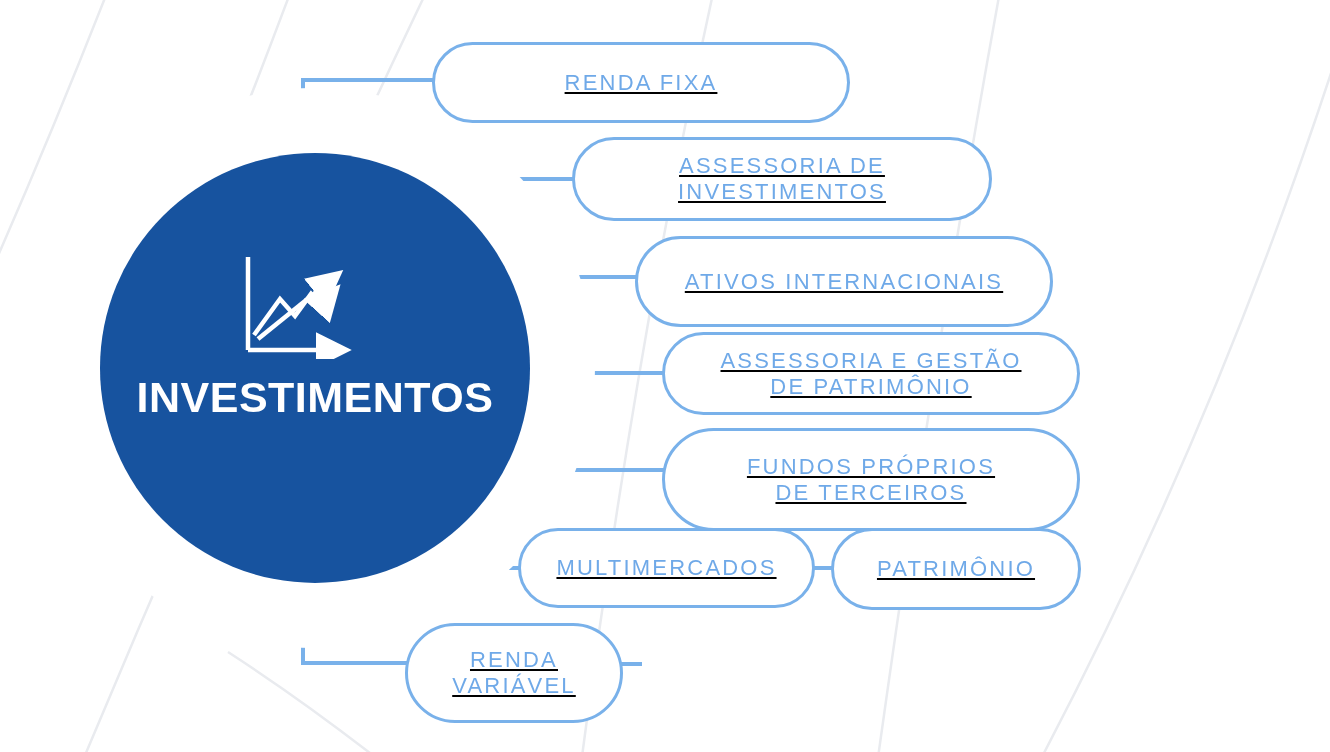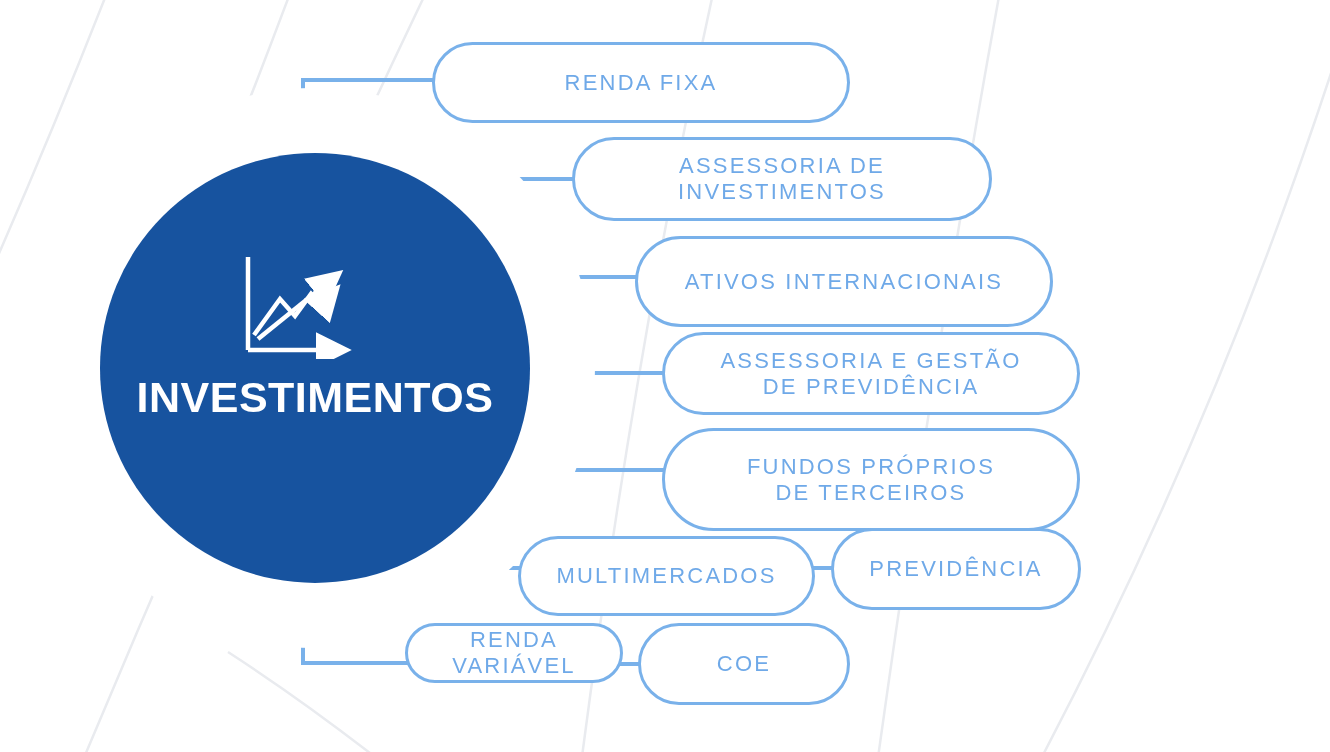--- a/index.html
+++ b/index.html
@@ -75,38 +75,39 @@
   .pill {
     position: absolute;
     box-sizing: border-box;
     background: #ffffff;
     border: 3.5px solid #79b1ea;
     border-radius: 60px;
     display: flex;
     align-items: center;
     justify-content: center;
     z-index: 4;
+    text-decoration: underline;
   }
   .pill-label {
     color: #6fa9e8;
     font-size: 22px;
     font-weight: 400;
     letter-spacing: 2.2px;
     line-height: 26px;
     text-align: center;
     white-space: pre-line;
   }
   .p-renda-fixa     { left: 432px; top:  42px; width: 418px; height: 81px; }
   .p-plataforma     { left: 572px; top: 137px; width: 420px; height: 84px; }
   .p-ativos         { left: 635px; top: 236px; width: 418px; height: 91px; }
   .p-assessoria     { left: 662px; top: 332px; width: 418px; height: 83px; }
   .p-fundos         { left: 662px; top: 428px; width: 418px; height: 103px; }
-  .p-multimercados  { left: 518px; top: 528px; width: 297px; height: 80px; margin-top: 8px; }
+  .p-multimercados  { left: 518px; top: 528px; width: 297px; height: 80px; }
   .p-previdencia    { left: 831px; top: 528px; width: 250px; height: 82px; }
-  .p-renda-variavel { left: 405px; top: 623px; width: 218px; height: 60px; }
+  .p-renda-variavel { left: 405px; top: 623px; width: 218px; height: 100px; }
   .p-coe            { left: 638px; top: 623px; width: 212px; height: 82px; }
 </style>
 </head>
 <body>
 
 <div id="canvas">
 
   <svg id="underlay" viewBox="0 0 1330 752" xmlns="http://www.w3.org/2000/svg">
 
     <path class="bg-arc" d="M 112,-20 Q 30,190 -58,380"></path>
@@ -152,33 +153,30 @@
   </div>
   <div class="pill p-plataforma">
     <span class="pill-label">ASSESSORIA DE
 INVESTIMENTOS</span>
   </div>
   <div class="pill p-ativos">
     <span class="pill-label">ATIVOS INTERNACIONAIS</span>
   </div>
   <div class="pill p-assessoria">
     <span class="pill-label">ASSESSORIA E GESTÃO
-DE PREVIDÊNCIA</span>
+DE PATRIMÔNIO</span>
   </div>
   <div class="pill p-fundos">
     <span class="pill-label">FUNDOS PRÓPRIOS
 DE TERCEIROS</span>
   </div>
   <div class="pill p-multimercados">
     <span class="pill-label">MULTIMERCADOS</span>
   </div>
   <div class="pill p-previdencia">
-    <span class="pill-label">PREVIDÊNCIA</span>
+    <span class="pill-label">PATRIMÔNIO</span>
   </div>
   <div class="pill p-renda-variavel">
     <span class="pill-label">RENDA
 VARIÁVEL</span>
   </div>
-  <div class="pill p-coe">
-    <span class="pill-label">COE</span>
-  </div>
 
 </div>
 
 </body></html>

